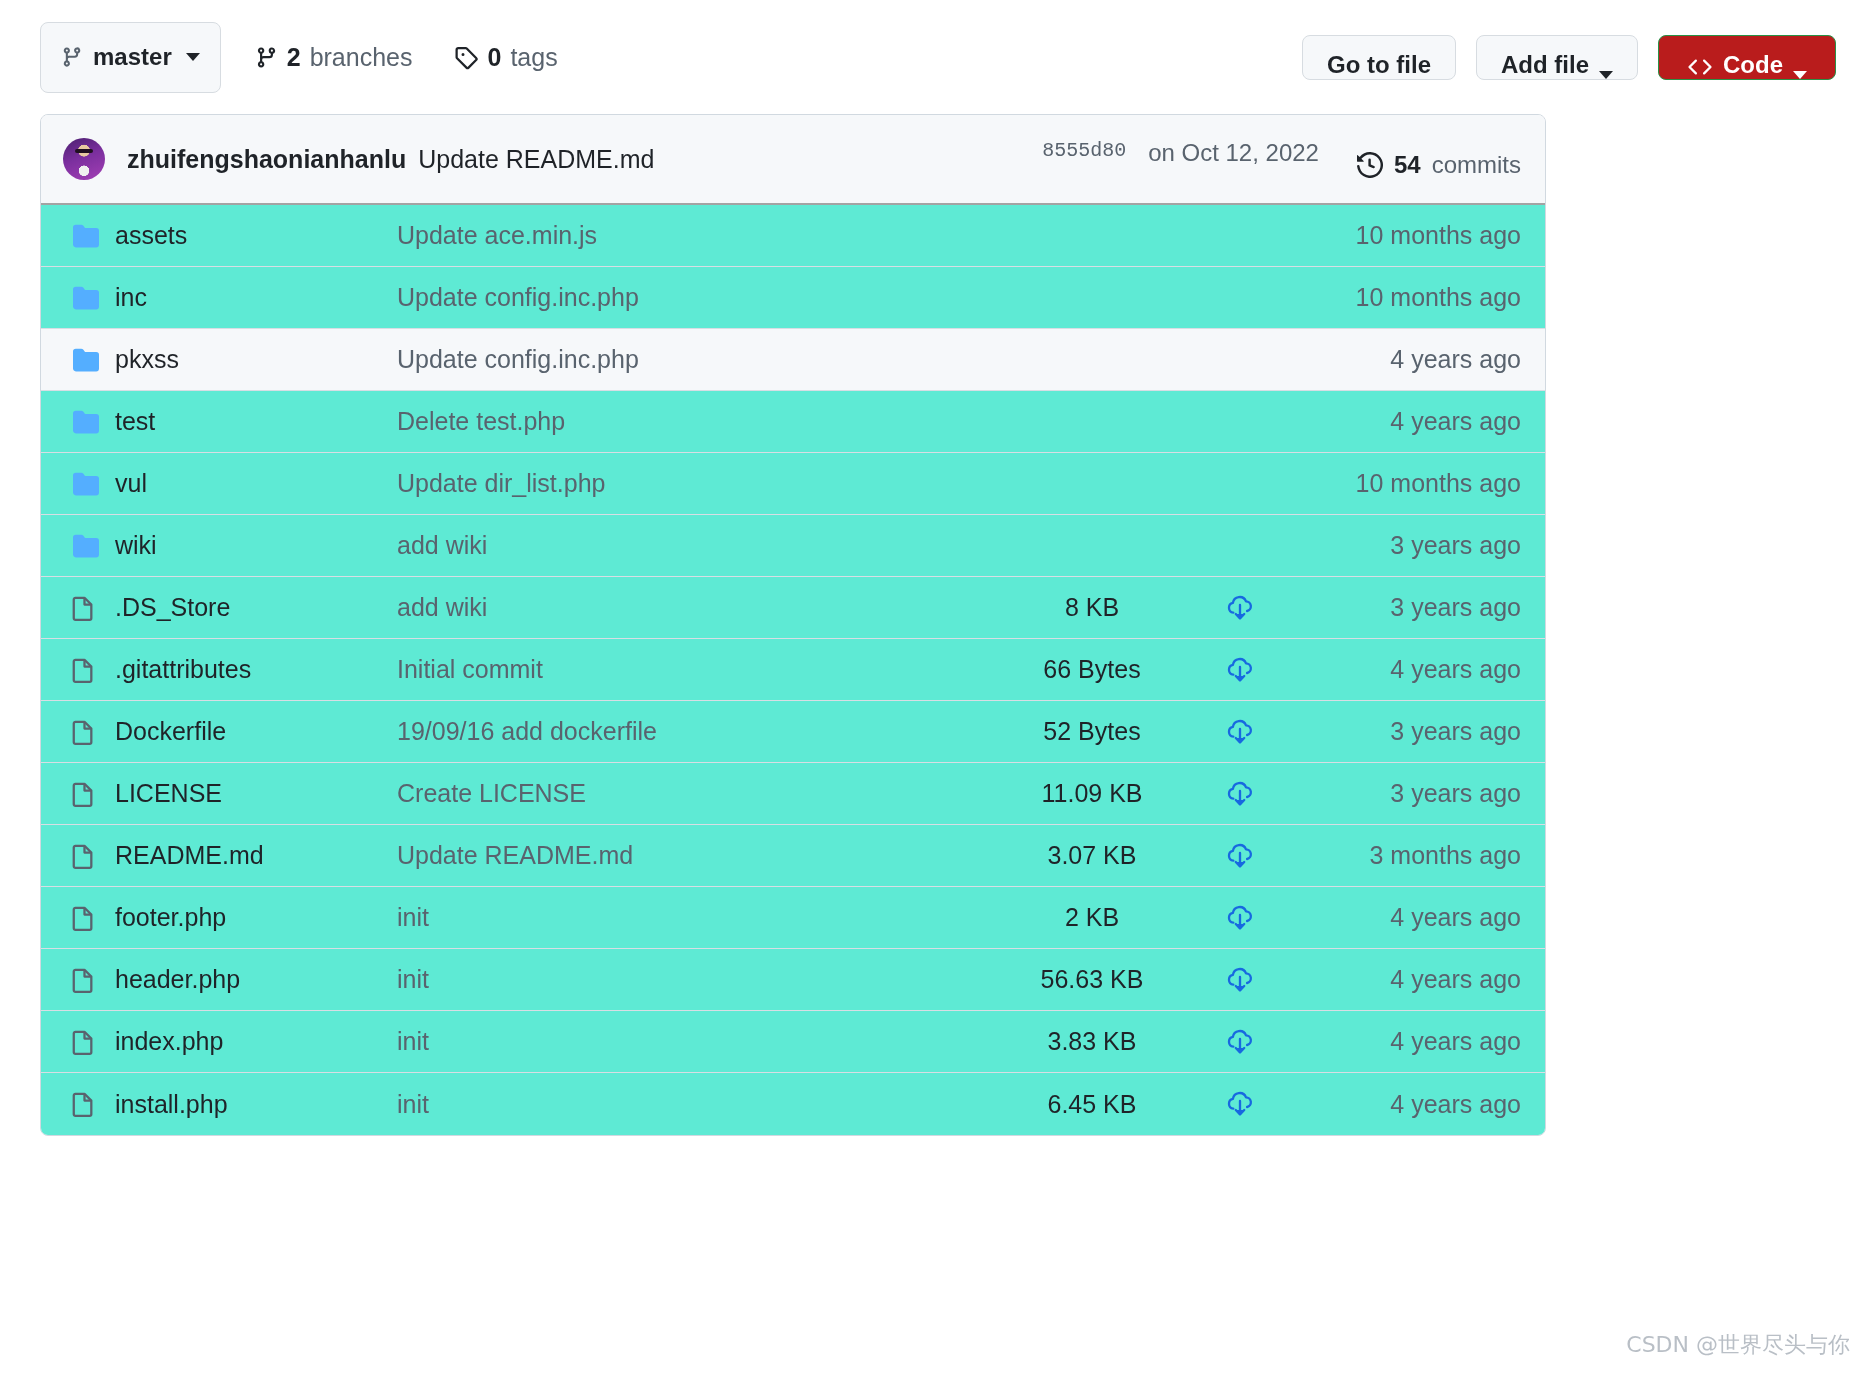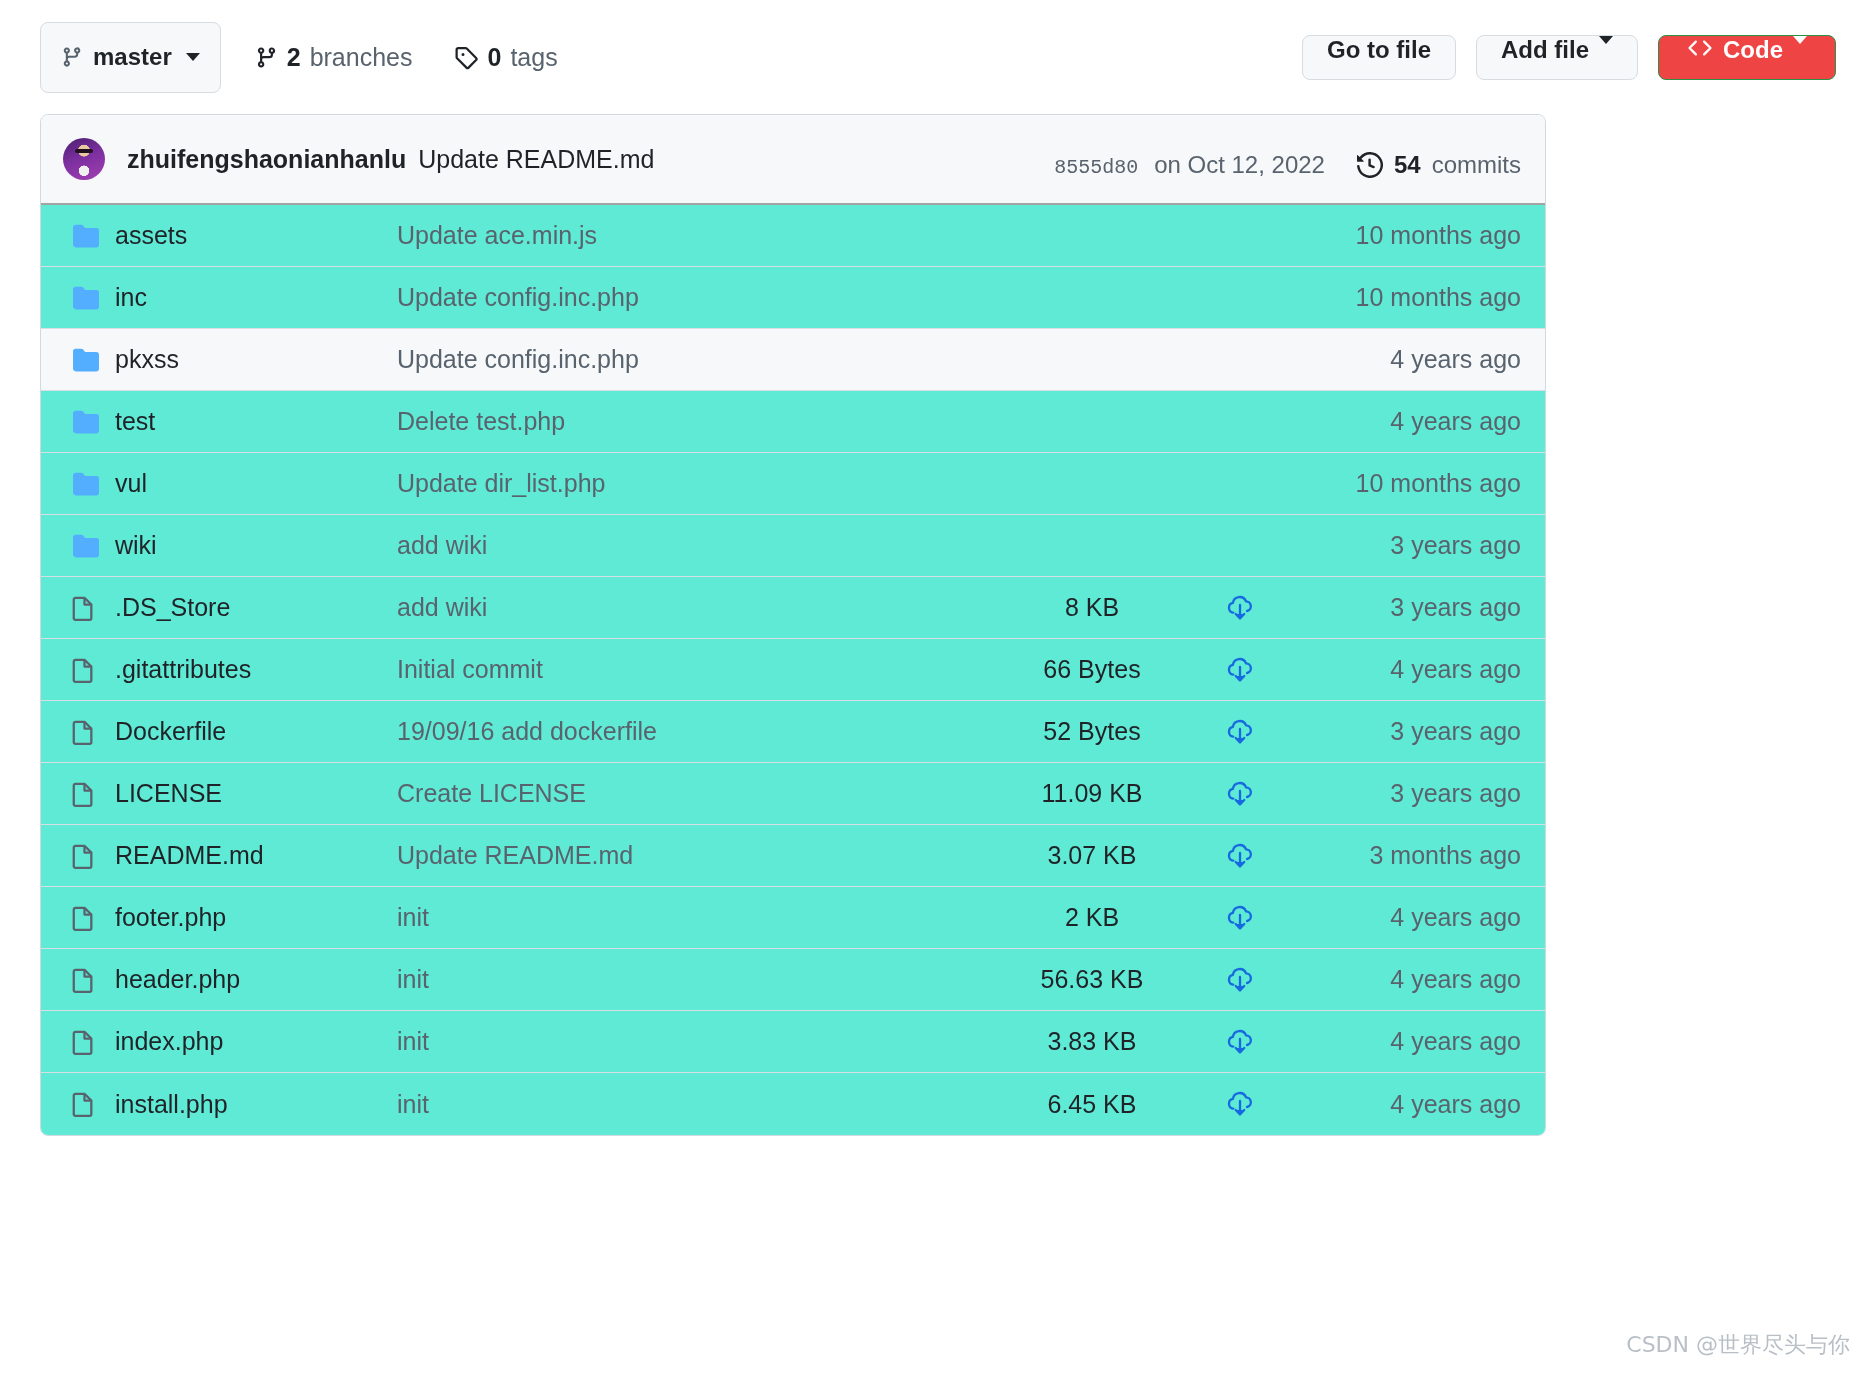--- a/index.html
+++ b/index.html
@@ -67,37 +67,37 @@
   }
 
   .toolbar-right {
     margin-left: auto;
     display: flex;
     align-items: center;
     gap: 20px;
   }
   .btn {
     display: inline-flex;
-    align-items: flex-start;
+    align-items: flex-end;
     justify-content: center;
     gap: 10px;
     height: 45px;
     padding: 0 24px;
     border: 1px solid #d7dce1;
     border-radius: 8px;
     background: #f6f8fa;
     font-size: 24px;
     font-weight: 600;
     color: #1F2328;
     box-sizing: border-box;
     cursor: pointer;
     white-space: nowrap;
   }
   .btn-code {
-    background: #ef4444;
+    background: #b91c1c;
     border-color: #2a9147;
     color: #ffffff;
     padding: 0 28px;
   }
 
   .caret {
     width: 0; height: 0;
     border-left: 7px solid transparent;
     border-right: 7px solid transparent;
     border-top: 8px solid currentColor;
@@ -154,22 +154,22 @@
   }
   .commit-msg {
     margin-left: 12px;
     font-size: 25px;
     color: #1F2328;
     cursor: pointer;
   }
   .commit-right {
     margin-left: auto;
     display: flex;
-    align-items: flex-end;
-    gap: 16px;
+    align-items: flex-start;
+    gap: 22px;
   }
   .commit-sha {
     font-family: "Liberation Mono", monospace;
     font-size: 20px;
     color: #59636e;
     cursor: pointer;
   }
   .commit-date {
     font-size: 24px;
     color: #59636e;

